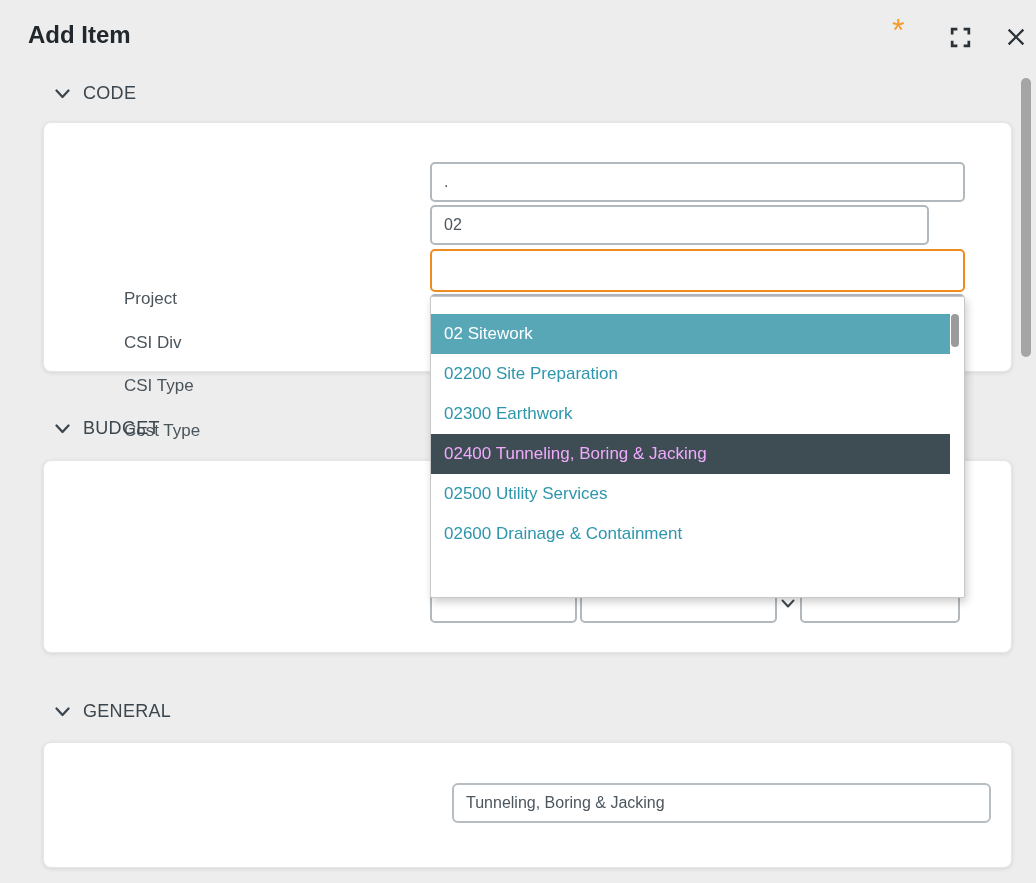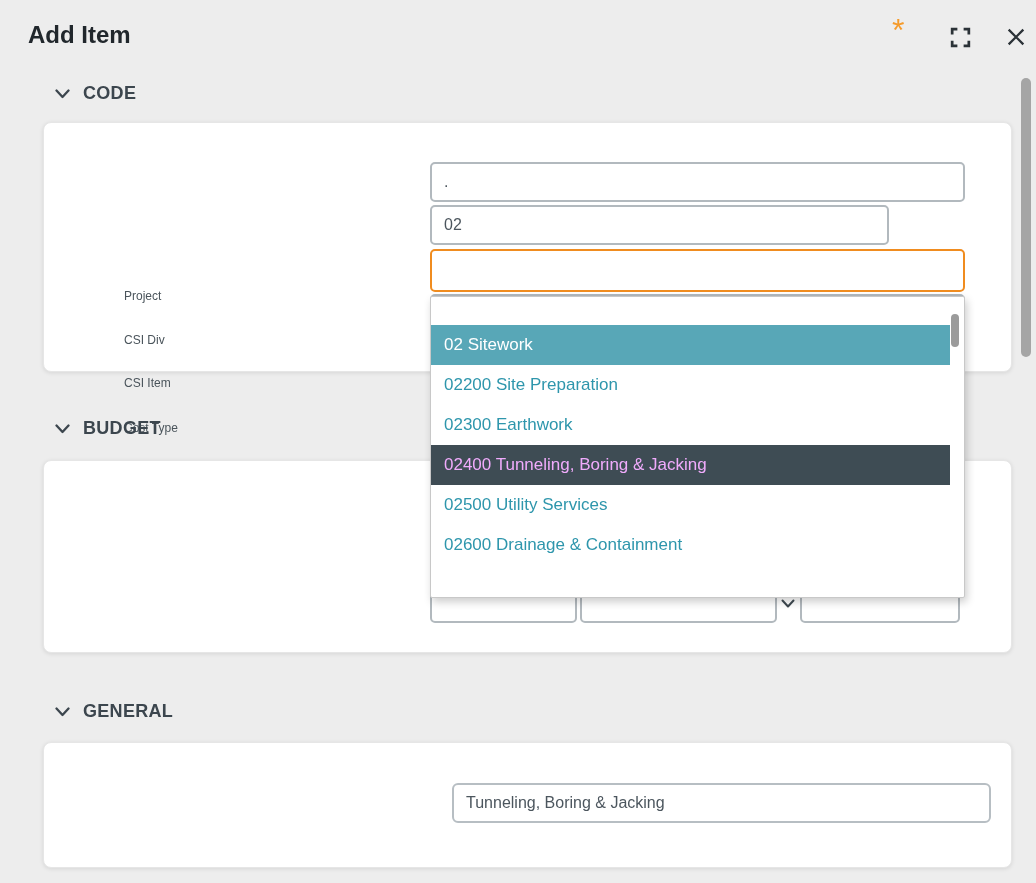--- a/index.html
+++ b/index.html
@@ -12,46 +12,46 @@
     position:absolute; left:28px; top:21px;
     font-size:24px; font-weight:700; color:#21272c;
   }
   .hdr-ico { position:absolute; cursor:pointer; }
   .asterisk {
     position:absolute; left:892px; top:14px;
     font-size:32px; color:#f59b2c; line-height:32px; font-weight:400;
   }
   .section-head {
     position:absolute; left:55px; display:flex; align-items:center; gap:13px;
-    font-size:18px; font-weight:700; color:#3c464e; letter-spacing:0.3px;
+    font-size:18px; font-weight:400; color:#3c464e; letter-spacing:0.3px;
     cursor:pointer;
   }
   .card {
     position:absolute; left:43px; width:969px;
     background:#ffffff; border:1px solid #e6e6e6; border-radius:8px;
     box-shadow:0 1px 4px rgba(0,0,0,0.10);
     box-sizing:border-box;
   }
   .field-label {
-    position:absolute; left:80px; font-size:12px; color:#4a545b;
+    position:absolute; left:80px; font-size:17px; color:#4a545b;
     white-space:nowrap;
   }
   .tbox {
     position:absolute; height:40px; box-sizing:border-box;
     border:2px solid #b2b9be; border-radius:5px; background:#fff;
     font-family:"Liberation Sans", sans-serif;
     font-size:16px; color:#4c565e; padding:0 12px; outline:none;
   }
   .tbox.focused { border-color:#f08c1f; }
   .mini { height:38px; padding:0 8px; }
   .dropdown {
     position:absolute; left:430px; top:296px; width:535px; height:302px;
     background:#fff; border:1px solid #c8c8c8; border-radius:2px;
     box-shadow:2px 4px 9px rgba(0,0,0,0.20);
-    box-sizing:border-box; padding-top:28px; z-index:20;
+    box-sizing:border-box; padding-top:17px; z-index:20;
   }
   .dd-item {
     height:40px; line-height:40px; padding-left:13px;
     font-size:17px; color:#2e96ac; white-space:nowrap; overflow:hidden;
     cursor:pointer;
   }
   .dd-item.selected { background:#58a7b7; color:#ffffff; margin-right:14px; }
   .dd-item.hovered  { background:#3e4c54; color:#f0abfc; margin-right:14px; }
   .dd-scrollthumb {
     position:absolute; right:5px; top:17px; width:8px; height:33px;
@@ -85,25 +85,25 @@
     <span>
       <svg width="15" height="10" viewBox="0 0 15 10">
           <polyline points="1.5,1.5 7.5,8 13.5,1.5" fill="none" stroke="#3c464e" stroke-width="2.3" stroke-linecap="round" stroke-linejoin="round"></polyline>
         </svg>
     </span>
     <span>CODE</span>
   </div>
   <div class="card" style="top:122px; height:250px;">
     <div class="field-label" style="top:166px;">Project</div>
     <div class="field-label" style="top:210px;">CSI Div</div>
-    <div class="field-label" style="top:253px;">CSI Item</div>
+    <div class="field-label" style="top:253px;">CSI Type</div>
     <div class="field-label" style="top:298px;">Cost Type</div>
   </div>
   <input class="tbox" style="left: 430px; top: 162px; width: 535px;" value=".">
-  <input class="tbox" style="left: 430px; top: 205px; width: 459px;" value="02">
+  <input class="tbox" style="left: 430px; top: 205px; width: 499px;" value="02">
   <input class="tbox focused" style="left: 430px; top: 249px; width: 535px; height: 43px;" value="">
   <input class="tbox" style="left: 430px; top: 294px; width: 535px;" value="">
 
   <div class="section-head" style="top:418px;justify-content:center;">
     <span>
       <svg width="15" height="10" viewBox="0 0 15 10">
           <polyline points="1.5,1.5 7.5,8 13.5,1.5" fill="none" stroke="#3c464e" stroke-width="2.3" stroke-linecap="round" stroke-linejoin="round"></polyline>
         </svg>
     </span>
     <span>BUDGET</span>

